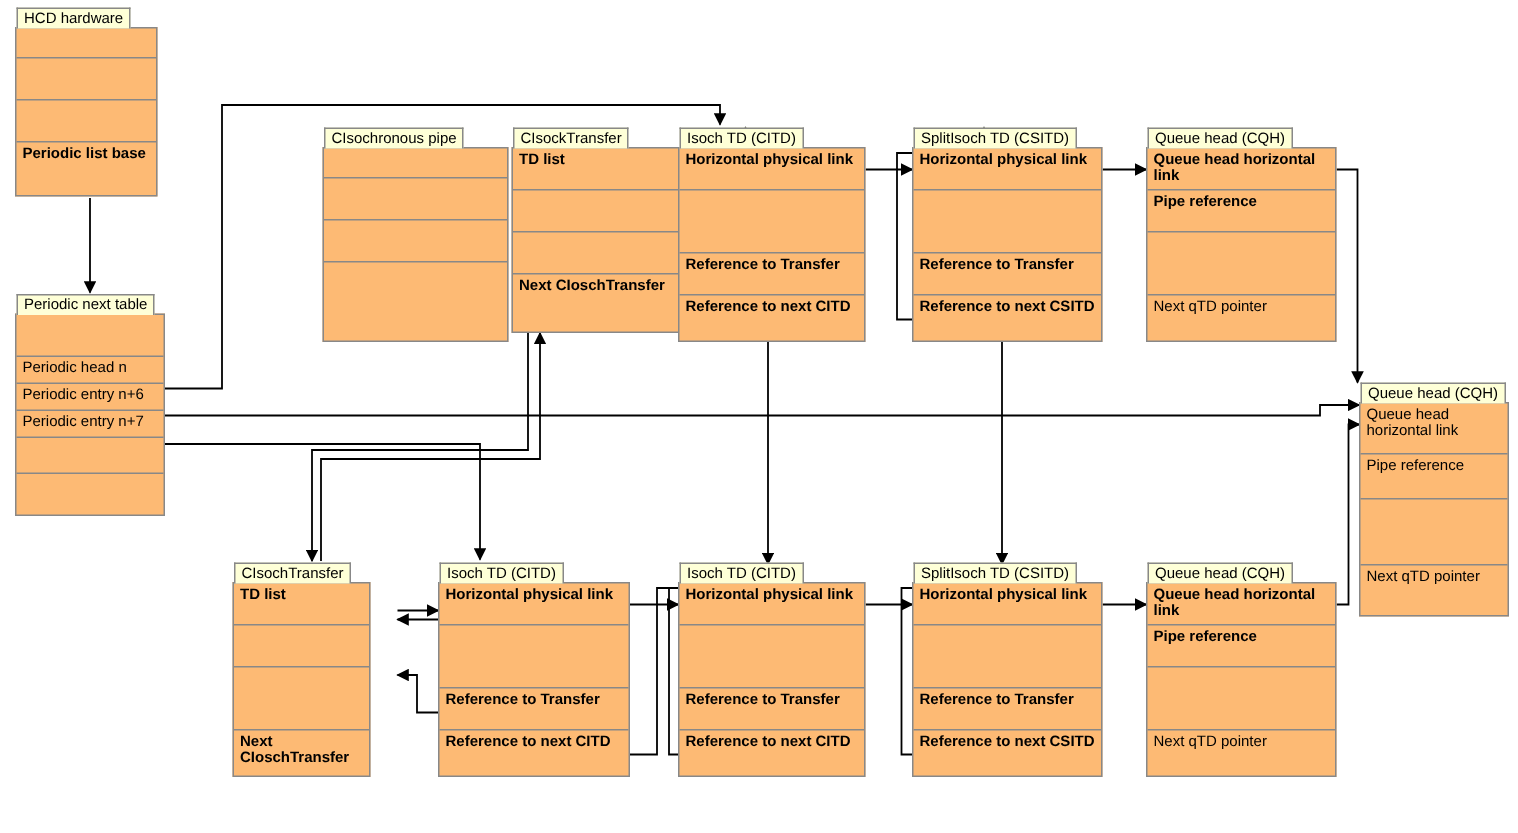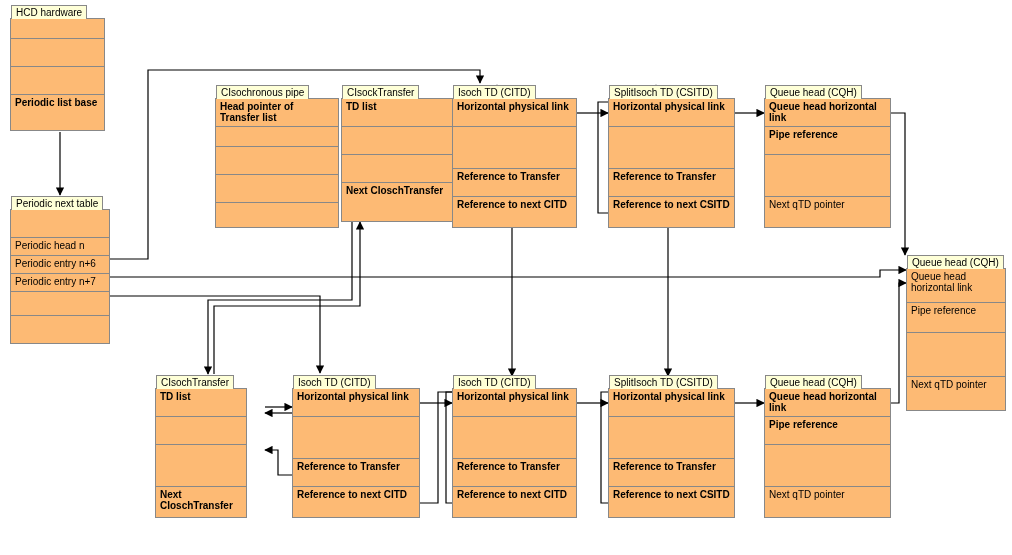--- a/index.html
+++ b/index.html
@@ -127,21 +127,20 @@
   <div class="row h28"></div>
   <div class="row" style="height:18px">Periodic head n</div>
   <div class="row" style="height:18px">Periodic entry n+6</div>
   <div class="row" style="height:18px">Periodic entry n+7</div>
   <div class="row" style="height:24px"></div>
   <div class="row" style="height:24px"></div>
 </div>
 
 <div class="box" style="left:175px; top:98px; width:124px; height:130px;margin-left:40px;">
   <div class="tab">CIsochronous pipe</div>
-  <div class="row h28">Head pointer of Transfer list</div>
   <div class="row"></div>
   <div class="row h28"></div>
   <div class="row h28"></div>
   <div class="row"></div>
 </div>
 
 <div class="box" style="left:310px; top:98px; width:132px; height:124px;margin-left:31px;">
   <div class="tab">CIsockTransfer</div>
   <div class="row h28">TD list</div>
   <div class="row h28"></div>

